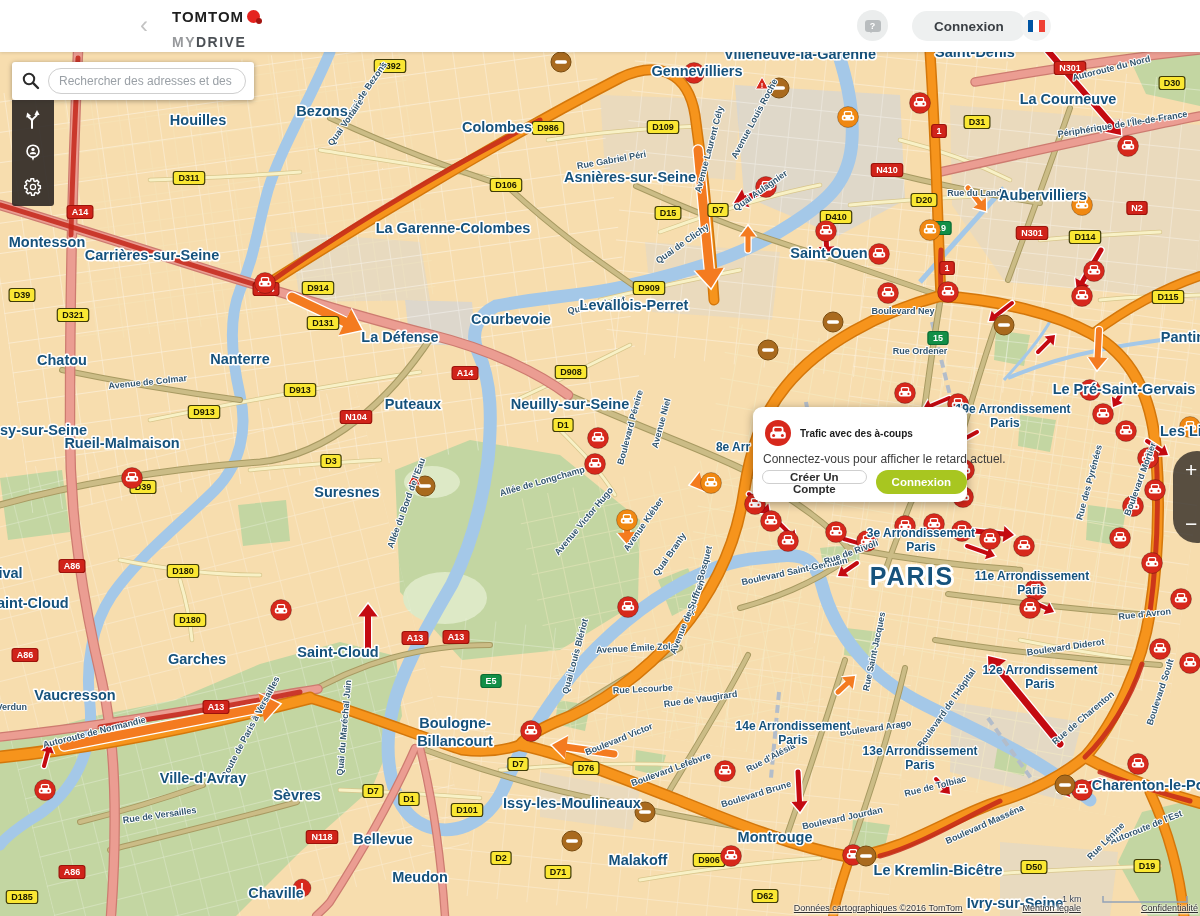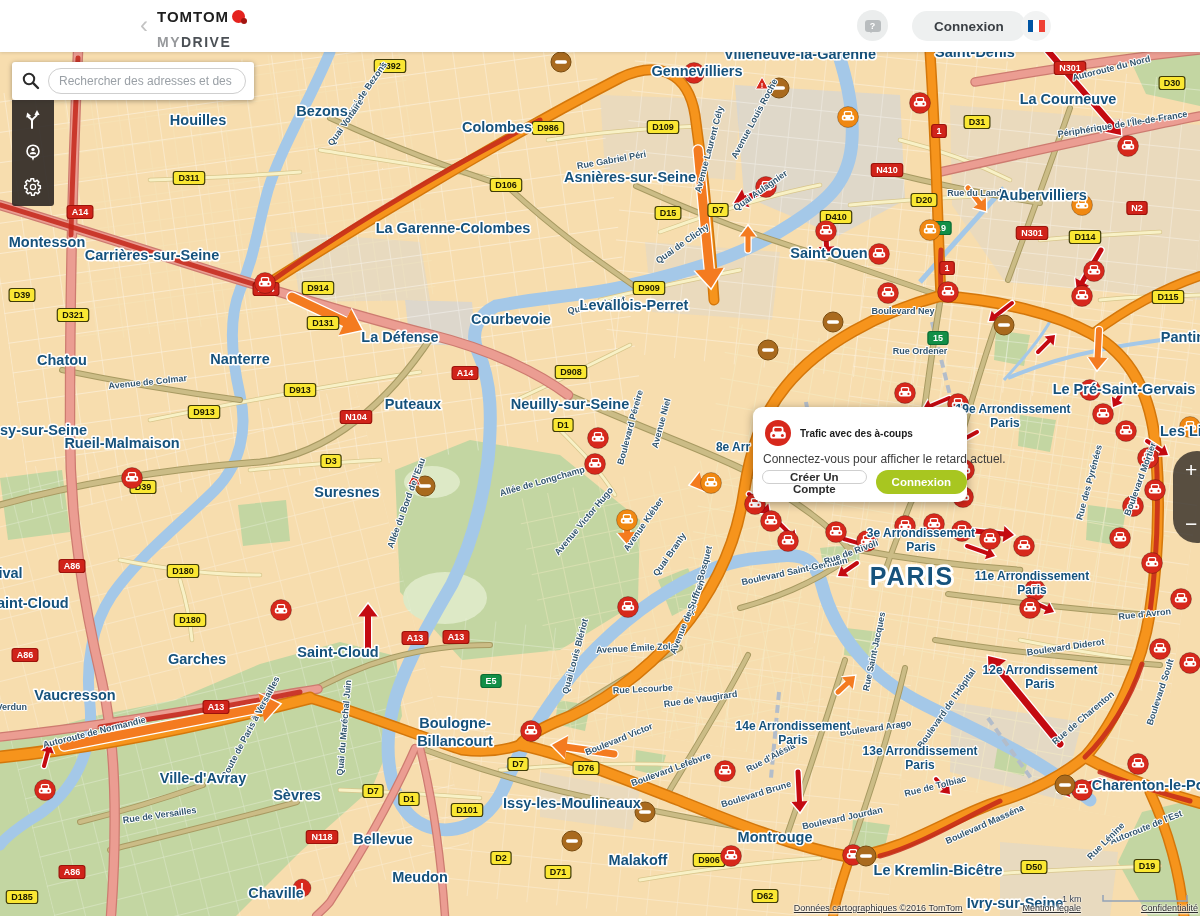--- a/index.html
+++ b/index.html
@@ -3,21 +3,21 @@
 <meta charset="utf-8">
 <style>
   html,body{margin:0;padding:0;width:1200px;height:916px;overflow:hidden;
     font-family:"Liberation Sans",sans-serif;background:#f7ddae;}
   #stage{position:relative;width:1200px;height:916px;overflow:hidden;}
   #map{position:absolute;left:0;top:0;width:1200px;height:916px;}
   
   .topbar{position:absolute;left:0;top:0;width:1200px;height:52px;background:#fff;
     box-shadow:0 1px 3px rgba(0,0,0,.12);z-index:40;}
   .back{position:absolute;left:140px;top:10px;font-size:24px;color:#c3c3c3;line-height:30px;cursor:pointer;}
-  .logo{position:absolute;left:157px;top:8px;}
+  .logo{position:absolute;left:172px;top:8px;}
   .logo-row1{display:flex;align-items:center;gap:3px;}
   .logo-tomtom{font-size:15px;font-weight:800;letter-spacing:1px;color:#1d1d1d;}
   .logo-mark{width:13px;height:13px;background:#e5231f;border-radius:50%;position:relative;}
   .logo-mark:after{content:"";position:absolute;right:-2px;bottom:-1px;width:6px;height:6px;
     background:#a31410;border-radius:50%;}
   .logo-row2{font-size:14px;letter-spacing:1.5px;margin-top:9px;}
   .logo-my{color:#97999c;font-weight:600;}
   .logo-drive{color:#4b5055;font-weight:700;}
   .help-btn{position:absolute;left:857px;top:10px;width:31px;height:31px;border-radius:50%;
     background:#ebeded;display:flex;align-items:center;justify-content:center;cursor:pointer;}
@@ -56,21 +56,21 @@
   .btn-primary{height:24px;border-radius:13px;border:none;background:#a8c620;
     font-size:11.5px;font-weight:700;color:#fff;padding:0 16px;cursor:pointer;
     font-family:"Liberation Sans",sans-serif;}
   
   .zoom-ctl{position:absolute;left:1173px;top:451px;width:48px;height:92px;border-radius:24px;
     background:rgba(52,46,40,.82);z-index:25;}
   .zoom-btn{position:absolute;left:0;width:48px;height:34px;color:#fff;font-size:21px;
     text-align:left;line-height:34px;cursor:pointer;padding-left:12px;box-sizing:border-box;}
   .zoom-plus{top:2px;} .zoom-minus{bottom:2px;}
   
-  .scale-widget{position:absolute;left:1062px;top:894px;display:flex;align-items:flex-start;gap:20px;z-index:20;
+  .scale-widget{position:absolute;left:1062px;top:894px;display:flex;align-items:flex-end;gap:20px;z-index:20;
     font-size:9px;color:#3a4250;text-shadow:0 0 2px #fff,0 0 2px #fff;}
   .attribution{position:absolute;right:2px;top:903px;z-index:20;font-size:9px;color:#2f2f2f;
     text-shadow:0 0 2px #fff,0 0 2px #fff,0 0 2px #fff;display:flex;gap:16px;white-space:nowrap;text-decoration:underline;}
   .attribution .link{cursor:pointer;padding-left:44px;}
 </style>
 </head>
 <body>
 <div id="stage">
 
 <svg id="map" viewBox="0 0 1200 916">

